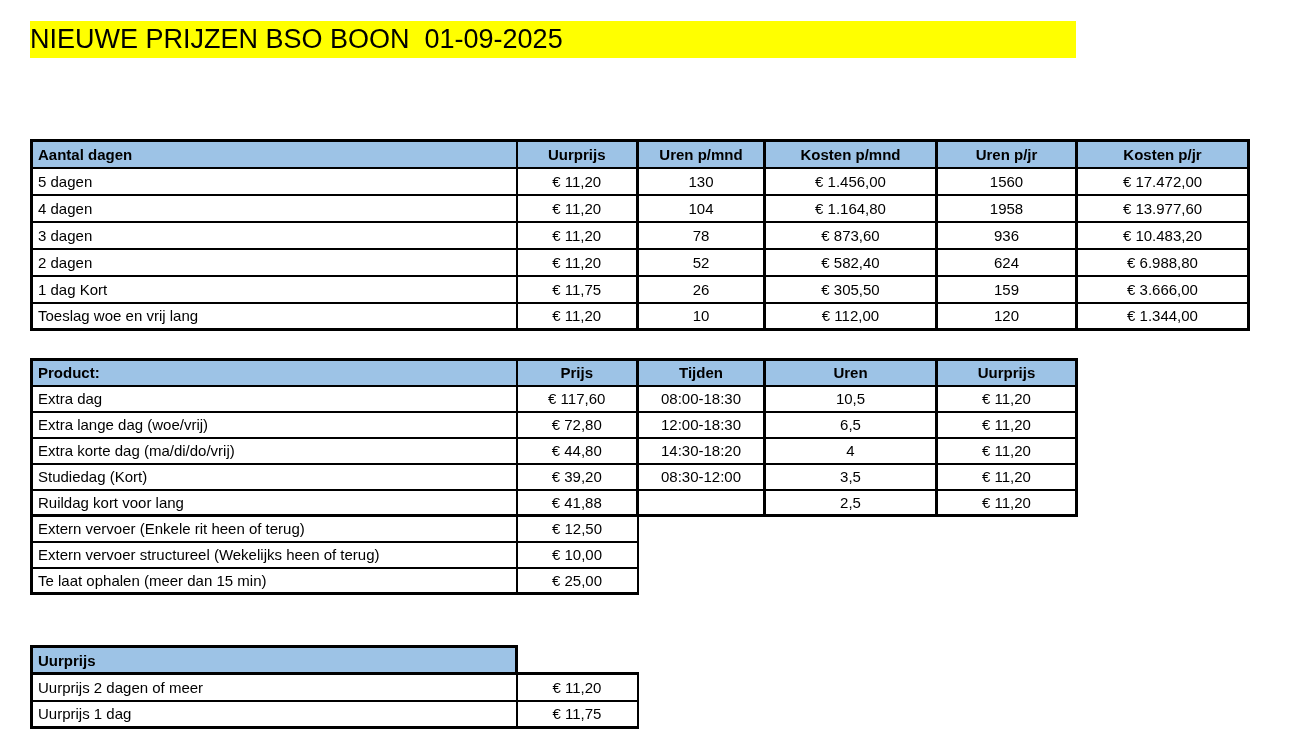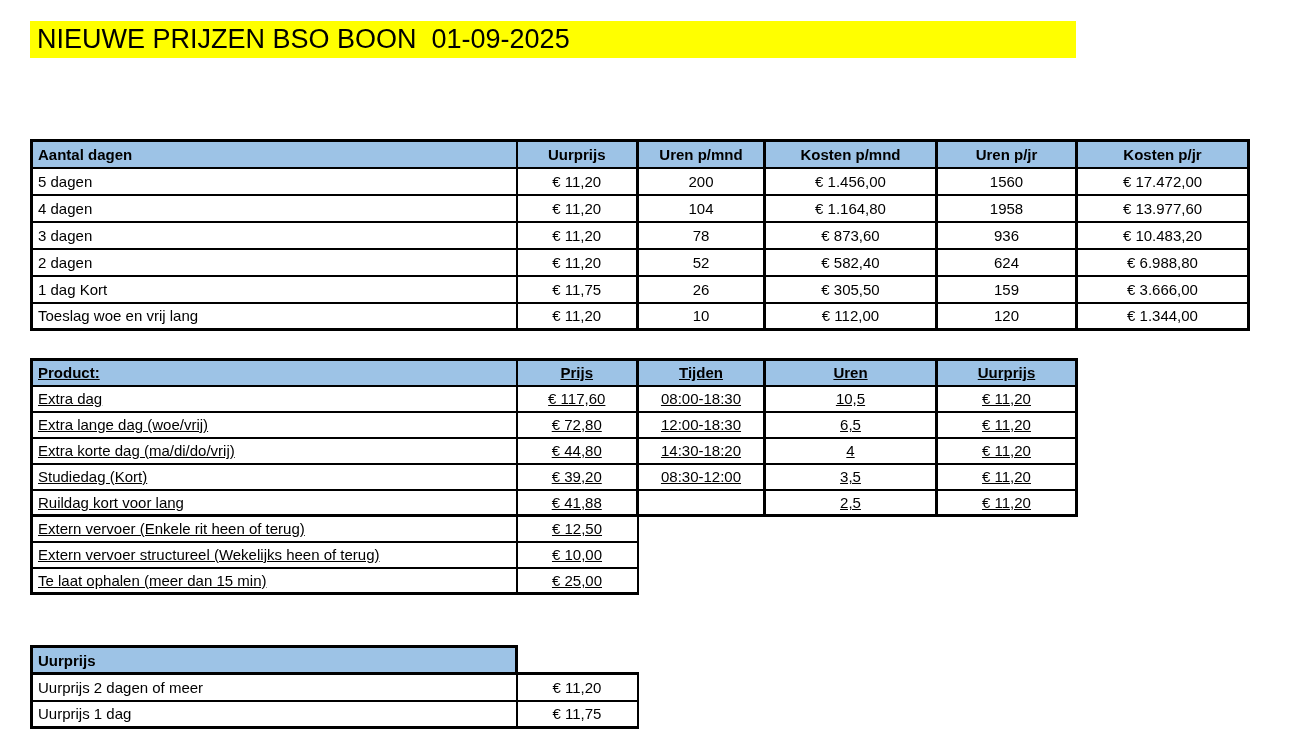--- a/index.html
+++ b/index.html
@@ -3,40 +3,40 @@
 <meta charset="utf-8">
 <style>
   html,body{margin:0;padding:0;background:#ffffff;}
   .canvas{
     position:relative;width:1298px;height:752px;background:#ffffff;
     font-family:"Liberation Sans","DejaVu Sans",sans-serif;color:#000000;overflow:hidden;
   }
   .title-bar{
     position:absolute;left:30px;top:21px;width:1046px;height:37px;
     background:#FFFF00;display:flex;align-items:center;
-    padding-left:7px;box-sizing:border-box;
+    box-sizing:border-box;
     font-size:27px;font-weight:400;white-space:pre;letter-spacing:0;
   }
   table.tbl{
     position:absolute;border-collapse:collapse;table-layout:fixed;
     font-size:15px;color:#000000;padding-left:28px;
   }
   .tbl th,.tbl td{
     border:2px solid #000000;padding:0;margin:0;
     text-align:center;vertical-align:middle;
     white-space:nowrap;overflow:hidden;font-weight:400;
   }
   .tbl th{background:#9DC3E6;font-weight:700;}
   .lbl{text-align:left !important;padding-left:5px !important;}
   .tL3{border-left-width:3px !important;}
   .tR3{border-right-width:3px !important;}
   .tT3{border-top-width:3px !important;}
   .tB3{border-bottom-width:3px !important;}
   #t1{left:30px;top:139px;}  #t1 tr{height:27px;}
-  #t2{left:30px;top:358px;text-decoration:underline;}  #t2 tr{height:26px;}
+  #t2{left:30px;top:358px;}  #t2 tr{height:26px;}
   #t3{left:30px;top:645px;}  #t3 tr{height:27px;}
 </style>
 </head>
 <body>
 
 <div class="canvas">
 
   <div class="title-bar">NIEUWE PRIJZEN BSO BOON  01-09-2025</div>
 
   <table class="tbl" id="t1">
@@ -53,21 +53,21 @@
       <th class="lbl tT3 tL3">Aantal dagen</th>
       <th class="tT3">Uurprijs</th>
       <th class="tT3 tL3">Uren p/mnd</th>
       <th class="tT3 tL3">Kosten p/mnd</th>
       <th class="tT3 tL3">Uren p/jr</th>
       <th class="tT3 tL3 tR3">Kosten p/jr</th>
     </tr>
     <tr>
       <td class="lbl tL3">5 dagen</td>
       <td>€ 11,20</td>
-      <td class="tL3">200</td>
+      <td class="tL3">130</td>
       <td class="tL3">€ 1.456,00</td>
       <td class="tL3">1560</td>
       <td class="tL3 tR3">€ 17.472,00</td>
     </tr>
     <tr>
       <td class="lbl tL3">4 dagen</td>
       <td>€ 11,20</td>
       <td class="tL3">104</td>
       <td class="tL3">€ 1.164,80</td>
       <td class="tL3">1958</td>

